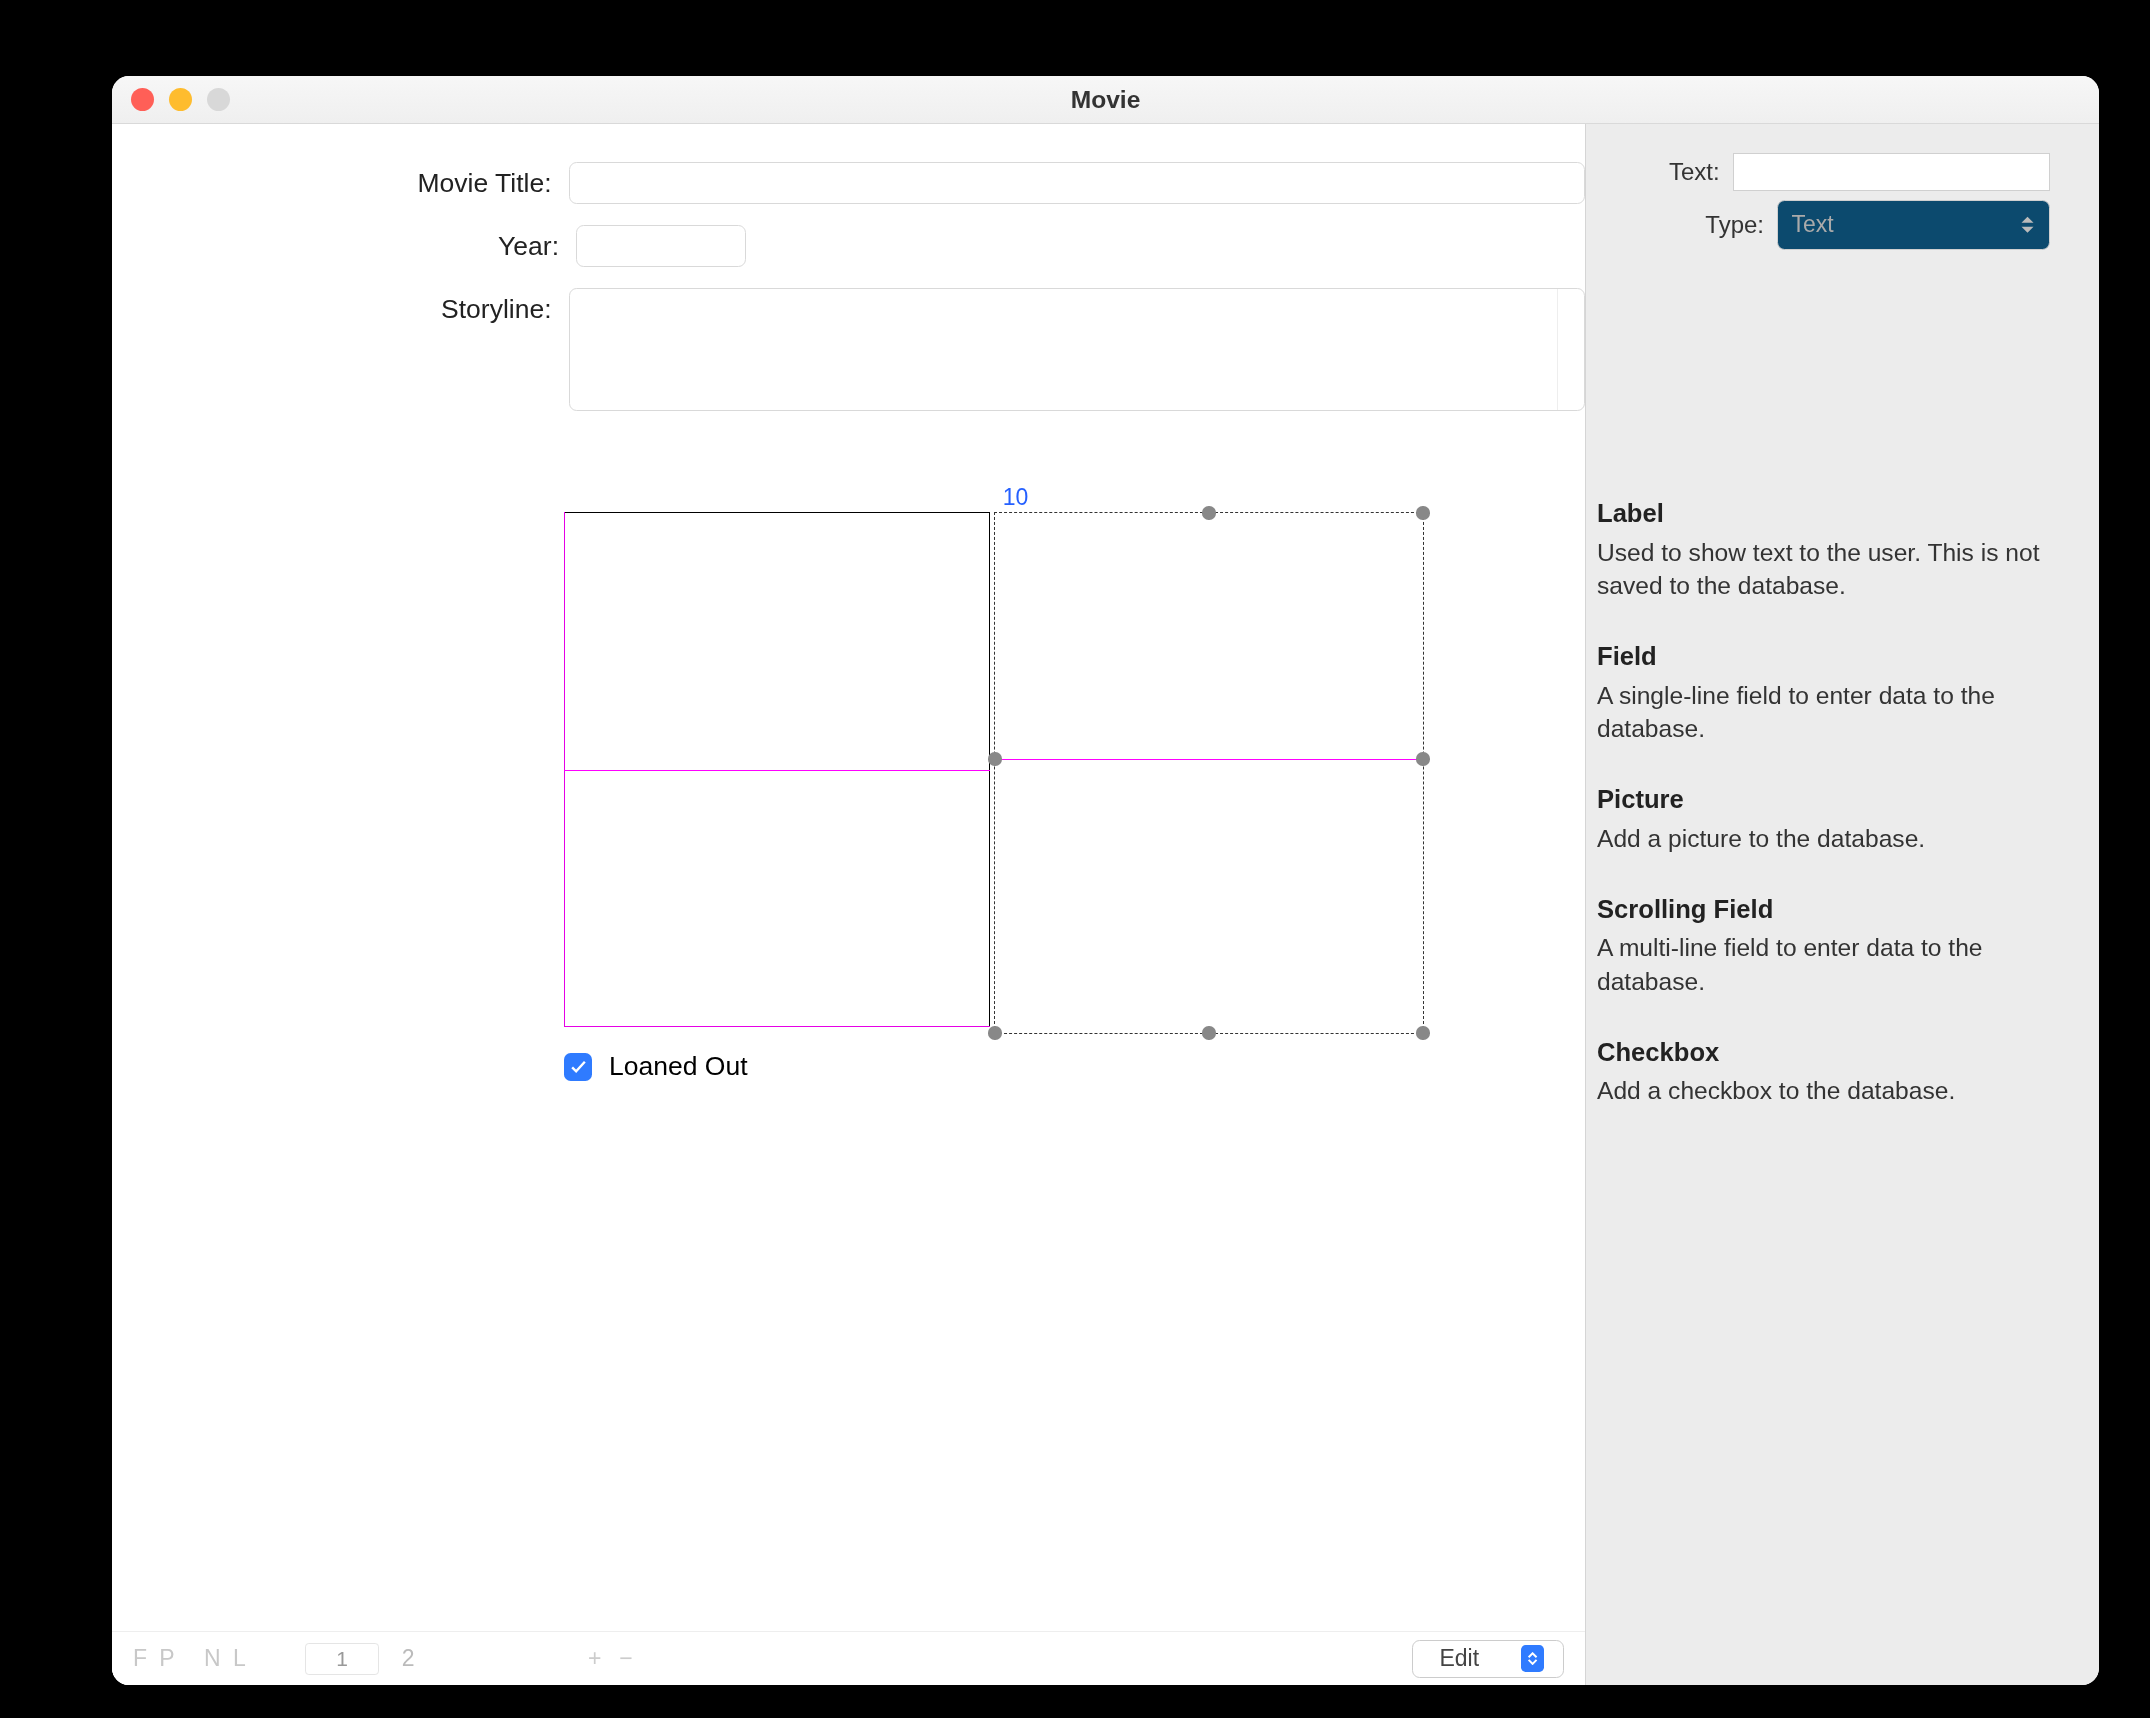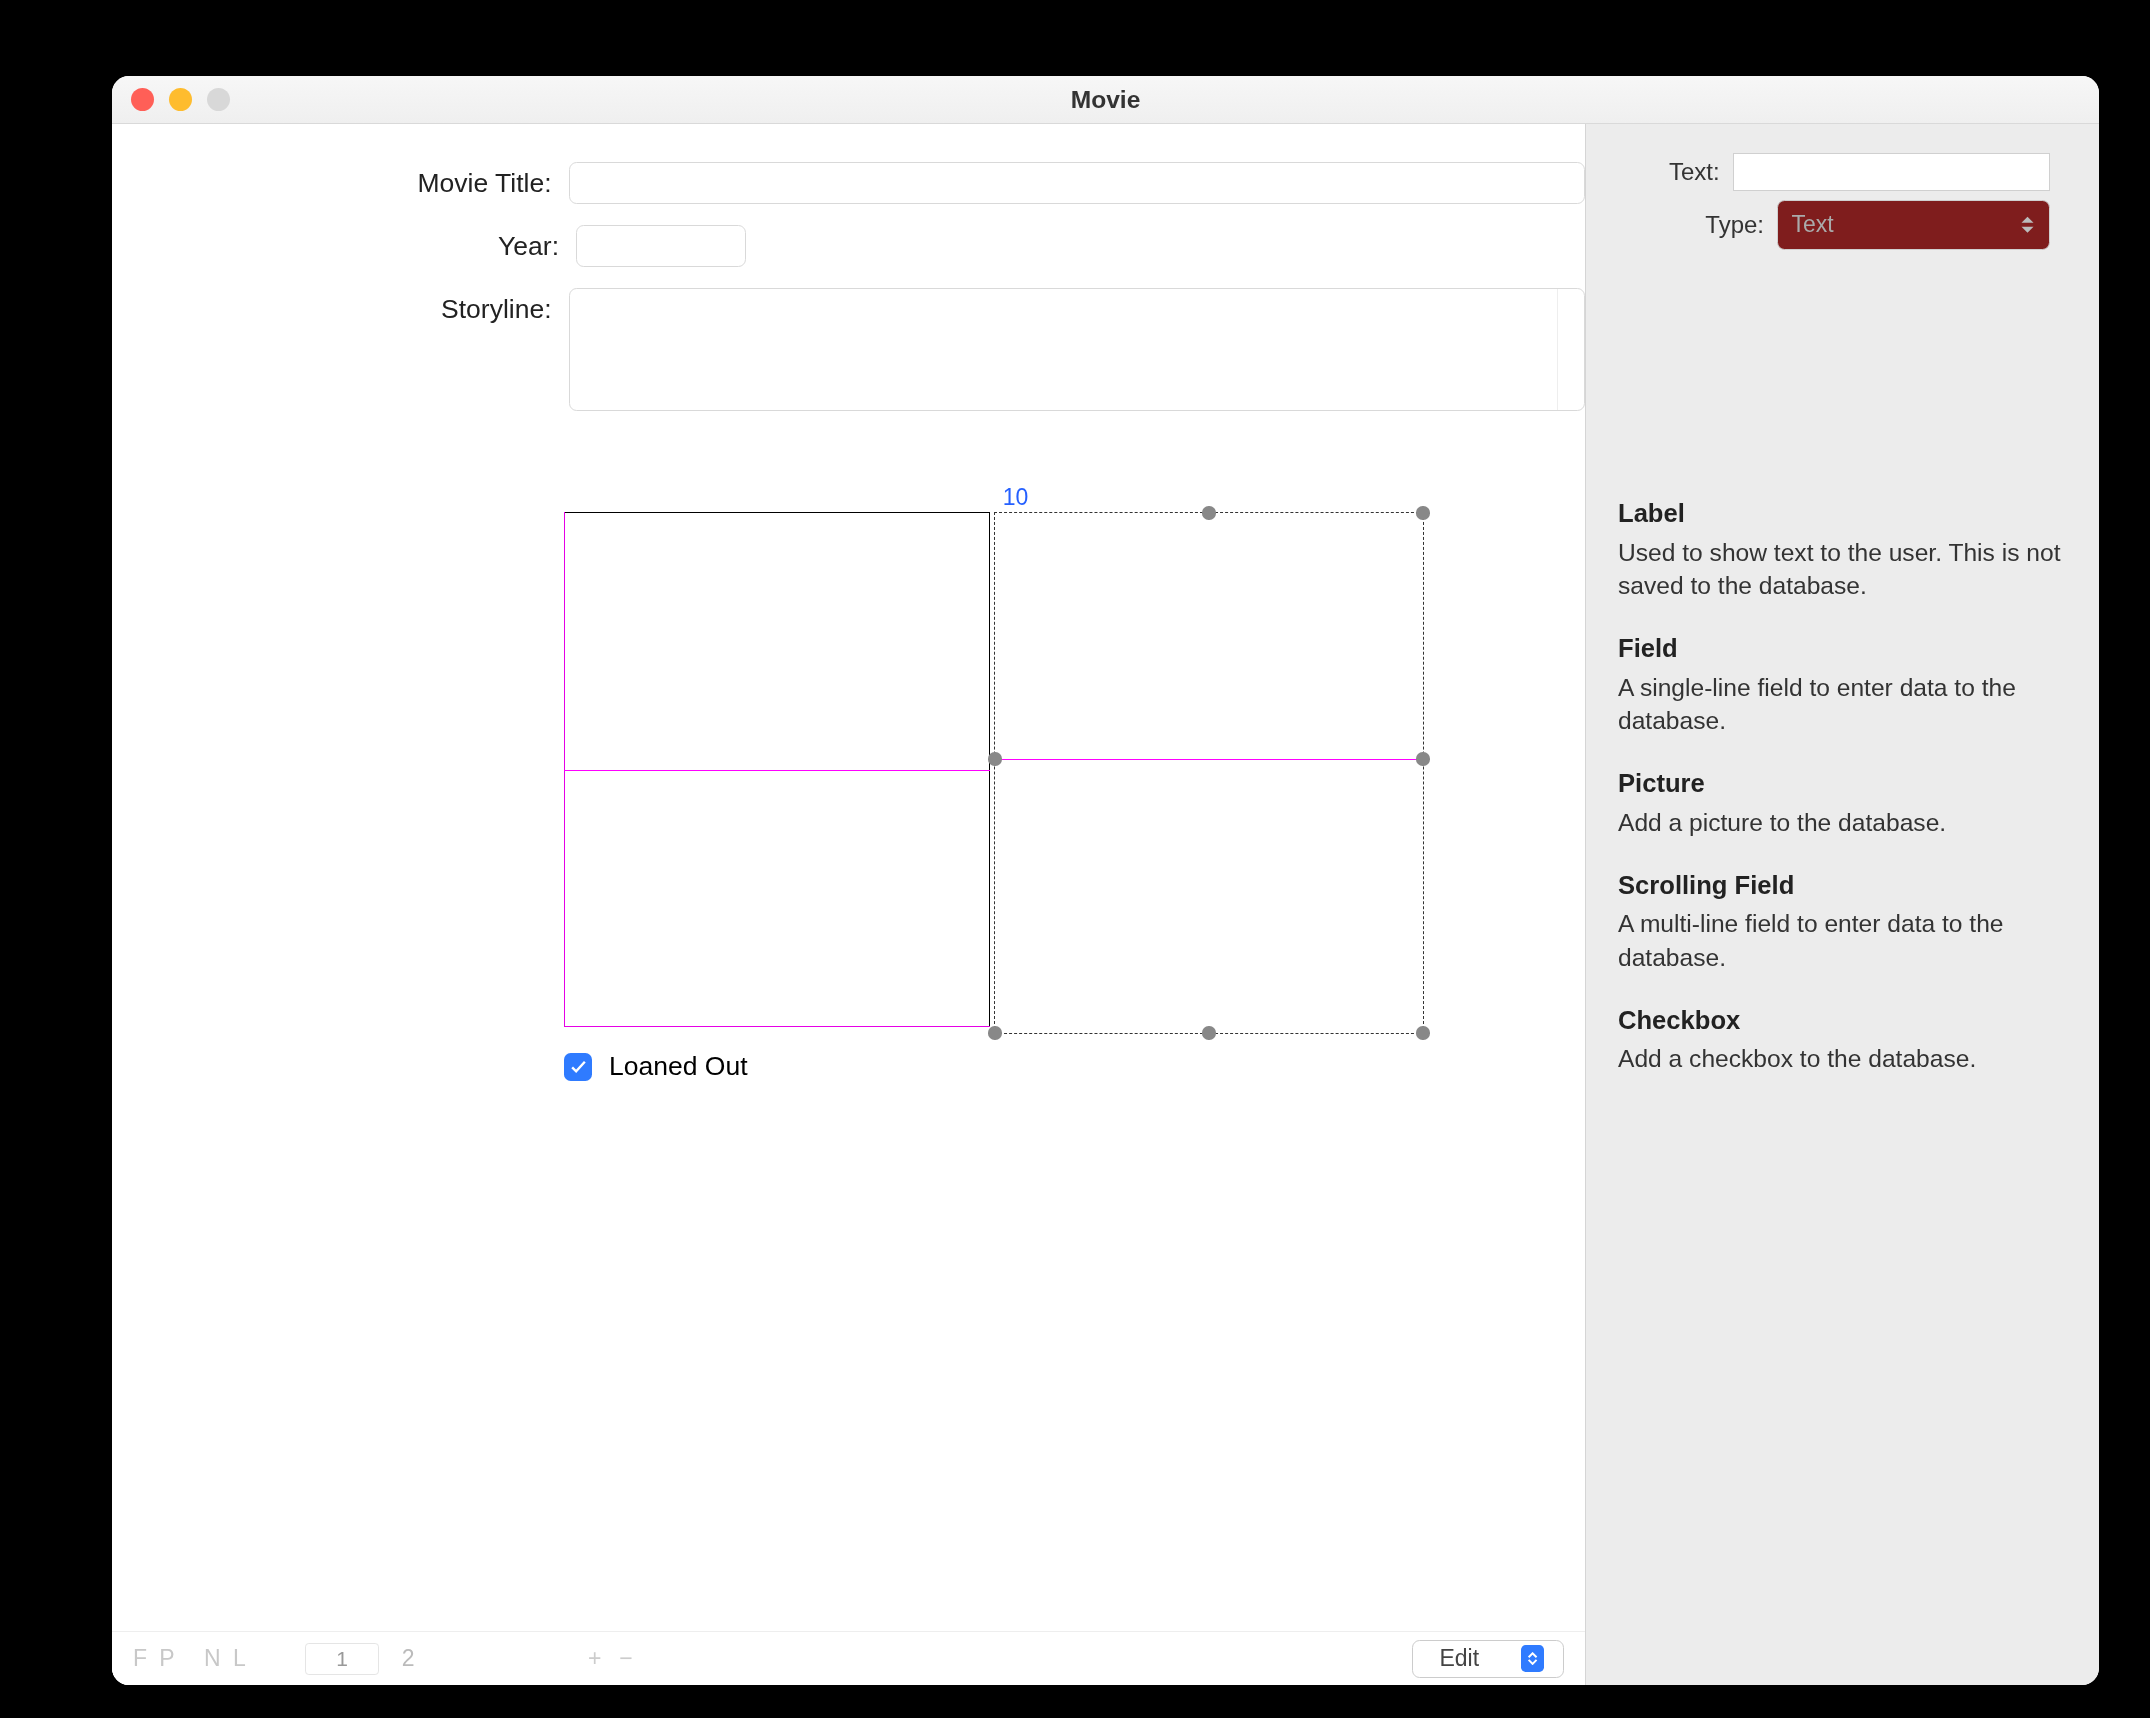--- a/index.html
+++ b/index.html
@@ -237,36 +237,36 @@
   .insp-input{
     flex:1; height:38px; border:0.9px solid #d0d0d0;
     background:#fff; border-radius:0;
     font-size:23px; padding:0 9.5px;
     margin-right:24.6px;
     box-sizing:border-box;
   }
   .insp-select{
     flex:1; height:50px;
     border:0.9px solid #d0d0d0; border-radius:7.6px;
-    background:#7f1d1d;
+    background:#0c4a6e;
     display:flex;align-items:center;justify-content:space-between;
     padding:0 11.4px 0 13.2px; margin-right:24.6px;
     font-size:23px; color:#aaa;
     box-sizing:border-box;
   }
   .insp-select .updown{
     width:17px;height:23px;
     display:flex;flex-direction:column;justify-content:center;gap:-1.9px;
     color:#bbb;
   }
   .insp-select .updown svg{width:15px;height:9.5px;fill:#bbb;}
 
   .insp-docs{
-    padding:28px 32px; font-size:24.6px; color:#222;
-    display:flex; flex-direction:column; gap:32px;
+    padding:28px 11px; font-size:24.6px; color:#222;
+    display:flex; flex-direction:column; gap:40px;
     margin-top:199px;
   }
   .insp-docs h4{
     margin:0 0 7.6px 0; font-size:25.6px; font-weight:700;
   }
   .insp-docs p{margin:0; line-height:1.35; color:#333;}
 
 </style>
 </head>
 <body>

